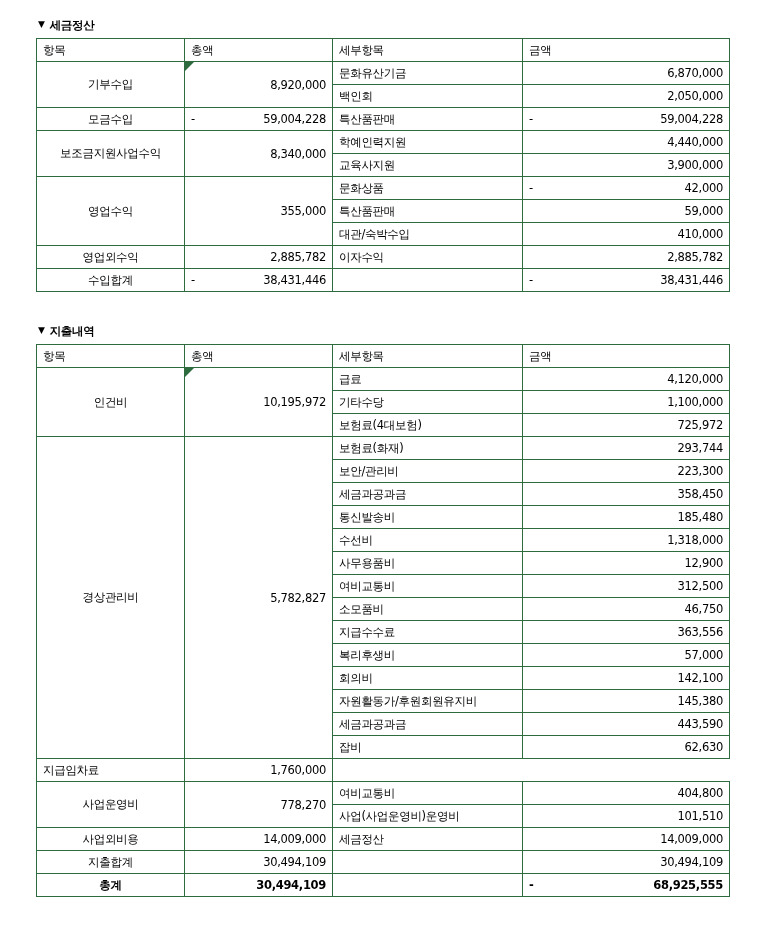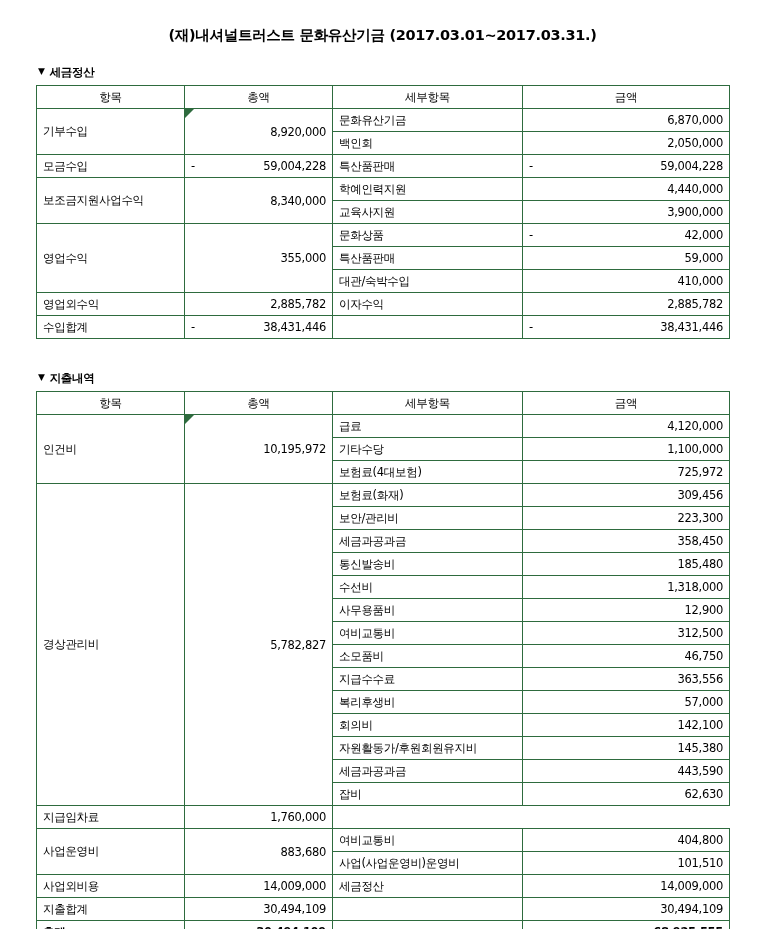--- a/index.html
+++ b/index.html
@@ -53,29 +53,29 @@
   table.ledger td {
     border: 1px solid #2e6b3e;
     font-size: 11.5px;
     letter-spacing: -0.3px;
     height: 23px;
     padding: 1px 6px;
     vertical-align: middle;
     font-weight: normal;
   }
   table.ledger th {
-    text-align: center;
+    text-align: left;
     font-weight: normal;
   }
   .col-item   { width: 148px; }
   .col-total  { width: 148px; }
   .col-sub    { width: 190px; }
   .col-amt    { width: 207px; }
 
-  td.item   { text-align: left; }
+  td.item   { text-align: center; }
   td.subitem{ text-align: left; }
   td.num {
     text-align: right;
     position: relative;
   }
   td.num .dash {
     position: absolute;
     left: 6px;
     top: 50%;
     transform: translateY(-50%);
@@ -93,21 +93,20 @@
     border-right: 9px solid transparent;
   }
   td.mark { position: relative; }
   .spacer { height: 14px; }
 </style>
 </head>
 <body>
 
 <div class="page">
 
-  <div class="doc-title">(재)내셔널트러스트 문화유산기금 (2017.03.01~2017.03.31.)</div>
 
   <div class="section">
     <div class="section-head">
       <span class="tri">▼</span>
       <span>세금정산</span>
     </div>
     <table class="ledger">
       <colgroup>
         <col class="col-item">
           <col class="col-total">
@@ -275,21 +274,21 @@
           <td class="num">725,972</td>
         </tr>
 
         <tr>
           <td class="item" rowspan="14">경상관리비</td>
           <td class="num" rowspan="14">
             <span class="dash"></span>
             <span>5,782,827</span>
           </td>
           <td class="subitem">보험료(화재)</td>
-          <td class="num">309,456</td>
+          <td class="num">293,744</td>
         </tr>
         <tr>
           <td class="subitem">보안/관리비</td>
           <td class="num">223,300</td>
         </tr>
         <tr>
           <td class="subitem">세금과공과금</td>
           <td class="num">358,450</td>
         </tr>
         <tr>
@@ -338,21 +337,21 @@
         </tr>
         <tr>
           <td class="subitem">지급임차료</td>
           <td class="num">1,760,000</td>
         </tr>
 
         <tr>
           <td class="item" rowspan="2">사업운영비</td>
           <td class="num" rowspan="2">
             <span class="dash"></span>
-            <span>883,680</span>
+            <span>778,270</span>
           </td>
           <td class="subitem">여비교통비</td>
           <td class="num">404,800</td>
         </tr>
         <tr>
           <td class="subitem">사업(사업운영비)운영비</td>
           <td class="num">101,510</td>
         </tr>
 
         <tr>

